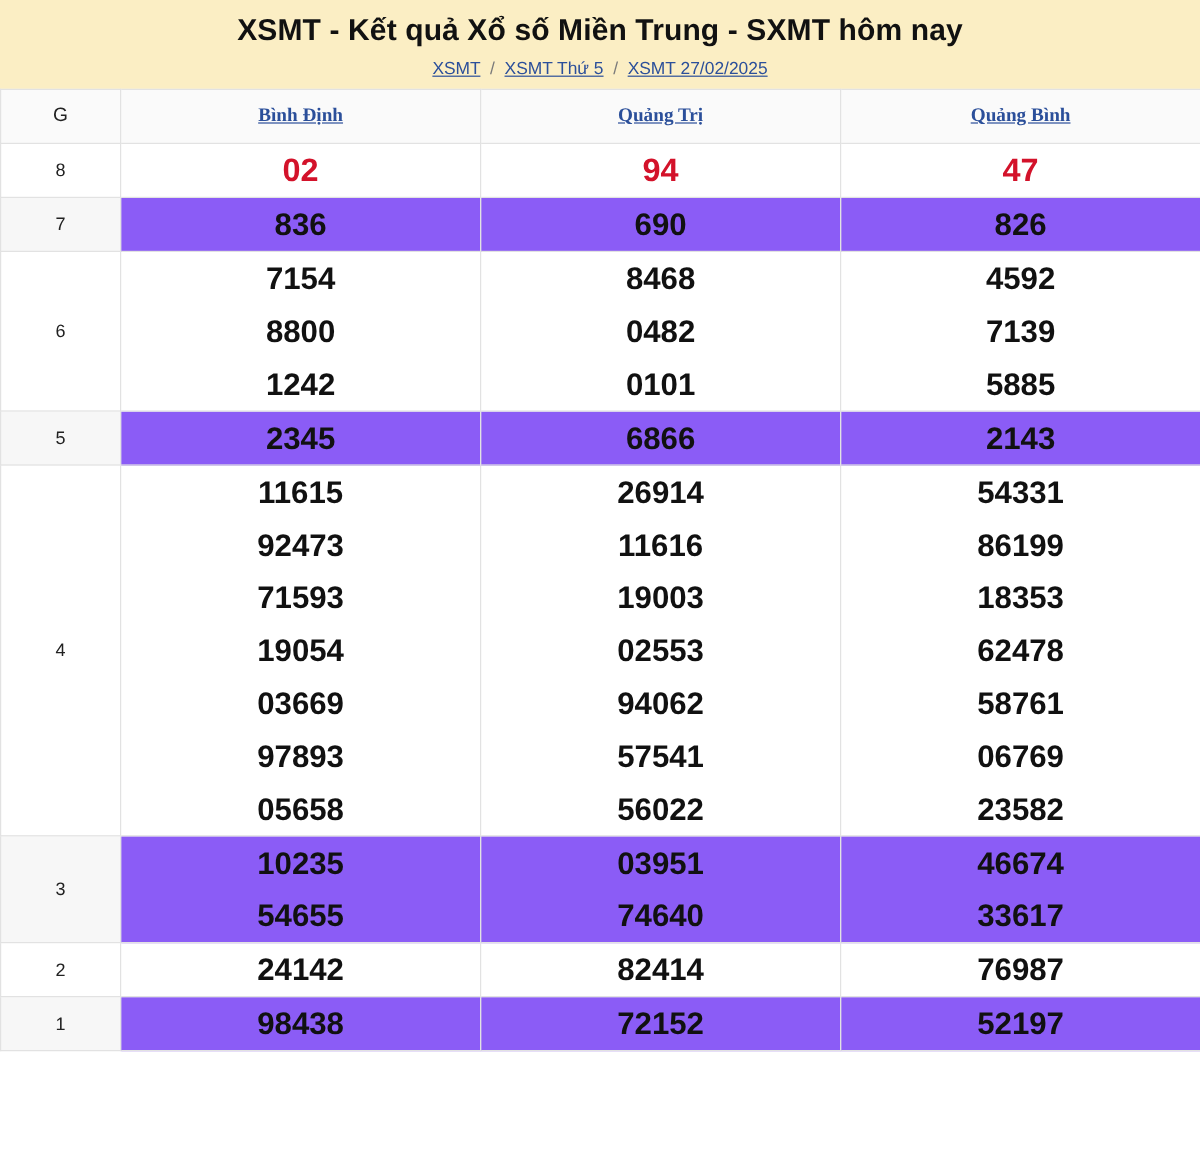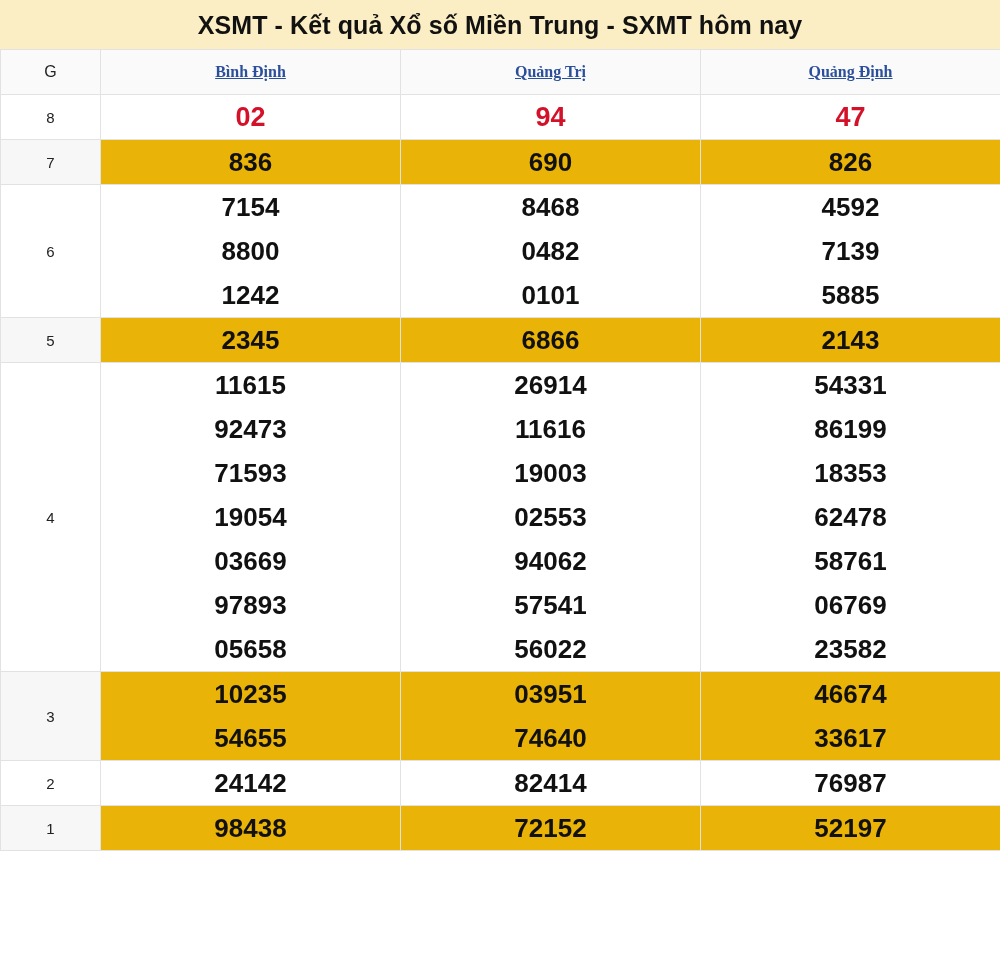--- a/index.html
+++ b/index.html
@@ -79,21 +79,21 @@
     font-size: 16px;
     cursor: pointer;
     font-family: Liberation Serif, serif;
   }
   td.glabel {
     font-size: 15px;
     color: #222;
     background: #ffffff;
   }
   tr.alt td {
-    background: #eab308;
+    background: #8b5cf6;
   }
   tr.alt td.glabel {
     background: #f7f7f7;
   }
   td.nums {
     font-size: 26px;
     font-weight: bold;
     color: #111111;
     line-height: 44px;
     padding: 4px 0;
@@ -109,35 +109,36 @@
   }
   .row8 td.nums { font-size: 27px; text-align: center; }
 </style>
 </head>
 <body>
 
 <div class="page">
 
   <div class="header">
     <div class="title">XSMT - Kết quả Xổ số Miền Trung - SXMT hôm nay</div>
+    <div class="breadcrumb"><a>XSMT</a> <span class="sep">/</span> <a>XSMT Thứ 5</a> <span class="sep">/</span> <a>XSMT 27/02/2025</a> </div>
   </div>
 
   <table class="results">
     <colgroup>
       <col class="gcol">
       <col class="pcol">
       <col class="pcol">
       <col class="pcol">
     </colgroup>
     <thead>
       <tr>
         <th class="gh">G</th>
         <th><a class="prov">Bình Định</a></th>
         <th><a class="prov">Quảng Trị</a></th>
-        <th><a class="prov">Quảng Định</a></th>
+        <th><a class="prov">Quảng Bình</a></th>
       </tr>
     </thead>
     <tbody id="results-body">
         <tr class=" row8">
           <td class="glabel">8</td>
           <td class="nums g8">
             <span class="n">02</span>
           </td>
           <td class="nums g8">
             <span class="n">94</span>

